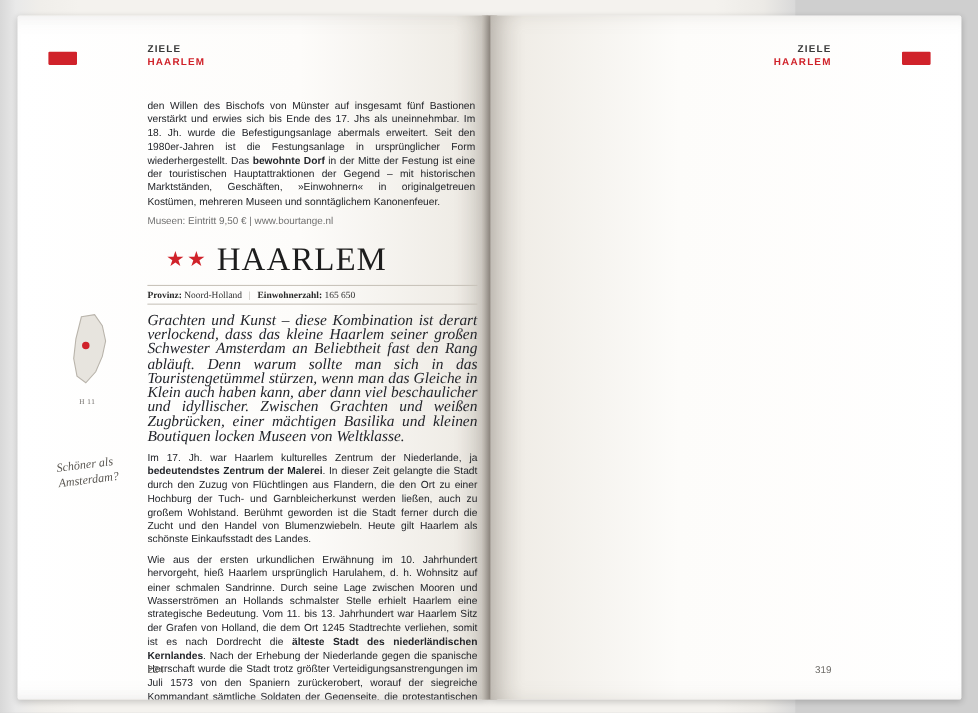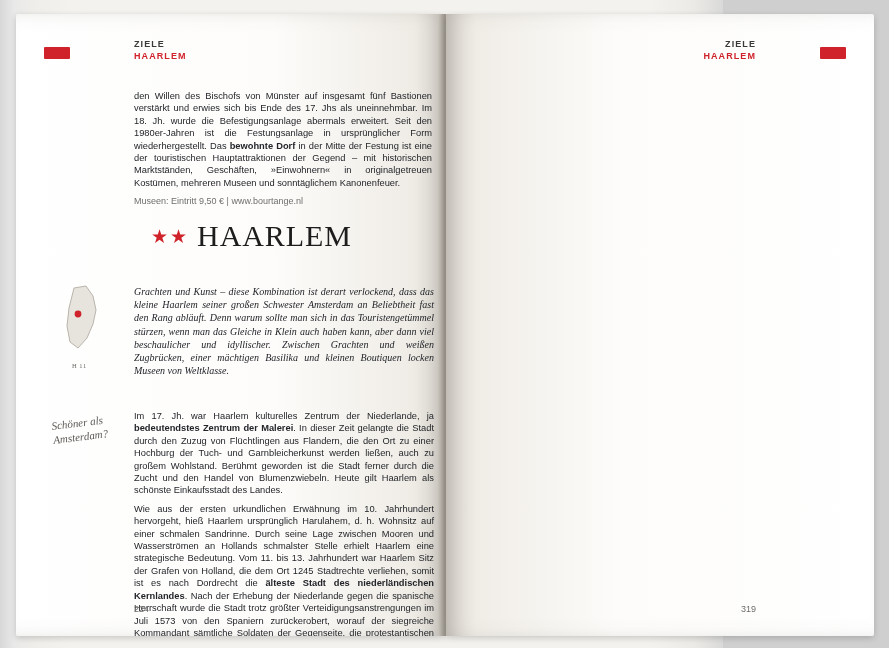--- a/index.html
+++ b/index.html
@@ -75,21 +75,21 @@
     position:absolute;left:118px;top:245px;width:300px;
     border-top:1px solid #c9c4bb;border-bottom:1px solid #c9c4bb;
     padding:3px 0 3px 0;font-size:8.6px;color:#2b2b2b;
     font-family:"Liberation Serif", serif;
   }
   .prov b{font-weight:bold;}
   .prov .sep{color:#b4b0a8;margin:0 4px;}
   .intro{
     position:absolute;left:118px;top:271px;width:300px;
     font-family:"Liberation Serif", serif;font-style:italic;
-    font-size:10px;line-height:13.2px;color:#22242a;text-align:justify;
+    font-size:14px;line-height:13.2px;color:#22242a;text-align:justify;
   }
   .body-l{
     position:absolute;left:118px;top:392px;width:300px;
     font-size:9.3px;line-height:12.4px;color:#23252a;text-align:justify;
   }
   .body-l p{margin:4px 0 6px 0;}
 
   
   .map-mini{
     position:absolute;left:44px;top:270px;width:46px;height:72px;
@@ -125,20 +125,27 @@
 
     <div class="col l">
       <p><span>den Willen des Bischofs von Münster auf insgesamt fünf Bastionen verstärkt und erwies sich bis Ende des 17. Jhs als uneinnehmbar. Im 18. Jh. wurde die Befestigungsanlage abermals erweitert. Seit den 1980er-Jahren ist die Festungsanlage in ursprünglicher Form wiederhergestellt. Das </span><b>bewohnte Dorf</b><span> in der Mitte der Festung ist eine der touristischen Hauptattraktionen der Gegend – mit historischen Marktständen, Geschäften, »Einwohnern« in originalgetreuen Kostümen, mehreren Museen und sonntäglichem Kanonenfeuer.</span></p>
       <div class="museen">Museen: Eintritt 9,50 € | www.bourtange.nl</div>
     </div>
 
     <div class="title-wrap">
       <span class="stars">★★</span><span class="bigtitle">HAARLEM</span>
     </div>
 
+    <div class="prov">
+      <b>Provinz:</b>
+      <span>Noord-Holland</span>
+      <span class="sep">|</span>
+      <b>Einwohnerzahl:</b>
+      <span>165 650</span>
+    </div>
 
     <div class="intro">Grachten und Kunst – diese Kombination ist derart verlockend, dass das kleine Haarlem seiner großen Schwester Amsterdam an Beliebtheit fast den Rang abläuft. Denn warum sollte man sich in das Touristengetümmel stürzen, wenn man das Gleiche in Klein auch haben kann, aber dann viel beschaulicher und idyllischer. Zwischen Grachten und weißen Zugbrücken, einer mächtigen Basilika und kleinen Boutiquen locken Museen von Weltklasse.</div>
 
     <div class="body-l">
       <p><span>Im 17. Jh. war Haarlem kulturelles Zentrum der Niederlande, ja </span><b>bedeutendstes Zentrum der Malerei</b><span>. In dieser Zeit gelangte die Stadt durch den Zuzug von Flüchtlingen aus Flandern, die den Ort zu einer Hochburg der Tuch- und Garnbleicherkunst werden ließen, auch zu großem Wohlstand. Berühmt geworden ist die Stadt ferner durch die Zucht und den Handel von Blumenzwiebeln. Heute gilt Haarlem als schönste Einkaufsstadt des Landes.</span></p>
       <p><span>Wie aus der ersten urkundlichen Erwähnung im 10. Jahrhundert hervorgeht, hieß Haarlem ursprünglich Harulahem, d. h. Wohnsitz auf einer schmalen Sandrinne. Durch seine Lage zwischen Mooren und Wasserströmen an Hollands schmalster Stelle erhielt Haarlem eine strategische Bedeutung. Vom 11. bis 13. Jahrhundert war Haarlem Sitz der Grafen von Holland, die dem Ort 1245 Stadtrechte verliehen, somit ist es nach Dordrecht die </span><b>älteste Stadt des niederländischen Kernlandes</b><span>. Nach der Erhebung der Niederlande gegen die spanische Herrschaft wurde die Stadt trotz größter Verteidigungsanstrengungen im Juli 1573 von den Spaniern zurückerobert, worauf der siegreiche Kommandant sämtliche Soldaten der Gegenseite, die protestantischen Geistlichen und 2000 Bürger hinrichten ließ.</span></p>
     </div>
 
     <div class="map-mini">
       <svg width="46" height="72" viewBox="0 0 46 72">

